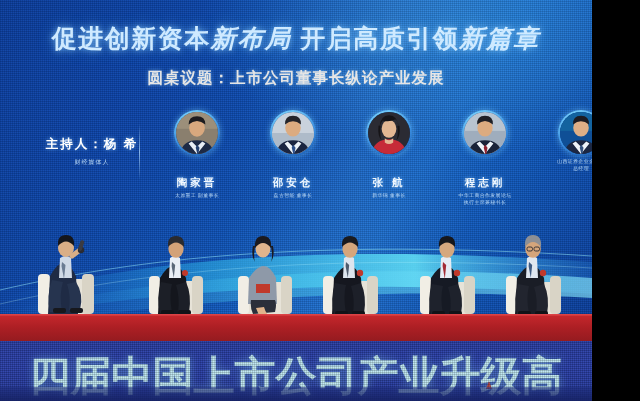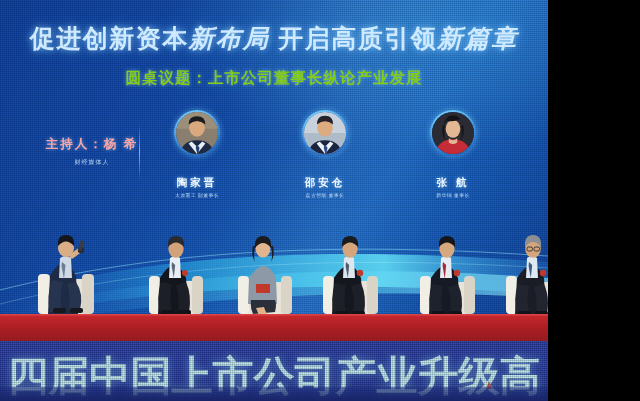--- a/index.html
+++ b/index.html
@@ -1,21 +1,21 @@
 <!DOCTYPE html>
 <html><head>
 <meta charset="utf-8">
 <style>
   html, body {
     margin: 0; padding: 0;
     background: #000;
   }
   #stage {
     position: relative;
-    width: 548px;
+    width: 592px;
     height: 401px;
     overflow: hidden;
     font-family: "Liberation Sans", "DejaVu Sans", sans-serif;
     background: #0b49a8;
     user-select: none;
   }
 
   
   .led-screen {
     position: absolute;
@@ -69,36 +69,36 @@
     font-weight: 700;
     letter-spacing: 2px;
   }
   .title-sub {
     position: absolute;
     left: 0; right: 0; top: 68px;
     text-align: center;
     font-size: 15.5px;
     letter-spacing: 1px;
     font-weight: 700;
-    color: #84cc16;
+    color: #e5e5e5;
     text-shadow: 0 0 4px rgba(150,215,255,0.6);
     white-space: nowrap;
   }
 
   
   .host {
     position: absolute;
     left: 44px; top: 136px;
     width: 96px;
     text-align: center;
   }
   .host-name {
     font-size: 12.5px;
     font-weight: 700;
-    color: #fca5a5;
+    color: #ffffff;
     letter-spacing: 2px;
     text-shadow: 0 0 4px rgba(140,205,255,0.6);
     white-space: nowrap;
   }
   .host-role {
     margin-top: 5px;
     font-size: 6px;
     color: #b9d8f5;
     letter-spacing: 1px;
     white-space: nowrap;
@@ -296,20 +296,40 @@
             <path d="M16 25 q4 4 8 0 l0 4 q-4 3 -8 0z" fill="#e3b793"></path>
           </svg>
         </div>
       </div>
       <div class="p-name">张 航</div>
       <div class="p-title">
           <span>新华锦 董事长</span>
         </div>
     </div>
 
+    <div class="panel-card">
+      <div class="avatar-wrap">
+        <div class="avatar">
+          <svg viewBox="0 0 40 40" preserveAspectRatio="xMidYMid slice">
+            <rect width="40" height="40" fill="#b9c4d0"></rect>
+            <rect x="0" y="18" width="40" height="22" fill="#9fadbd"></rect>
+            <ellipse cx="20" cy="15" rx="7.3" ry="8.4" fill="#dcab80"></ellipse>
+            <path d="M12.5 12 q7.5 -6.8 15 0 q0.5 -8.4 -7.5 -8.4 q-8 0 -7.5 8.4z" fill="#1f1f25"></path>
+            <path d="M4 40 q2 -13 16 -13 q14 0 16 13z" fill="#1a2339"></path>
+            <path d="M15 28 l5 5 l5 -5 l3 2 l-8 10 l-8 -10z" fill="#f0f5fa"></path>
+            <path d="M20 31 l2.4 3 l-1.6 8 l-2 -8z" fill="#8f2230"></path>
+          </svg>
+        </div>
+      </div>
+      <div class="p-name">程志刚</div>
+      <div class="p-title">
+        <span>中华工商合作发展论坛</span>
+        <span>执行主席兼秘书长</span>
+      </div>
+    </div>
 
     <div class="panel-card">
       <div class="avatar-wrap">
         <div class="avatar">
           <svg viewBox="0 0 40 40" preserveAspectRatio="xMidYMid slice">
             <rect width="40" height="40" fill="#0f4f96"></rect>
             <rect x="0" y="0" width="40" height="18" fill="#13639f"></rect>
             <ellipse cx="20" cy="15" rx="7.4" ry="8.4" fill="#deaf86"></ellipse>
             <path d="M12.4 12 q7.6 -6.6 15.2 0 q0.4 -8.5 -7.6 -8.5 q-8 0 -7.6 8.5z" fill="#1c1c22"></path>
             <path d="M4 40 q2 -13 16 -13 q14 0 16 13z" fill="#1c2742"></path>

